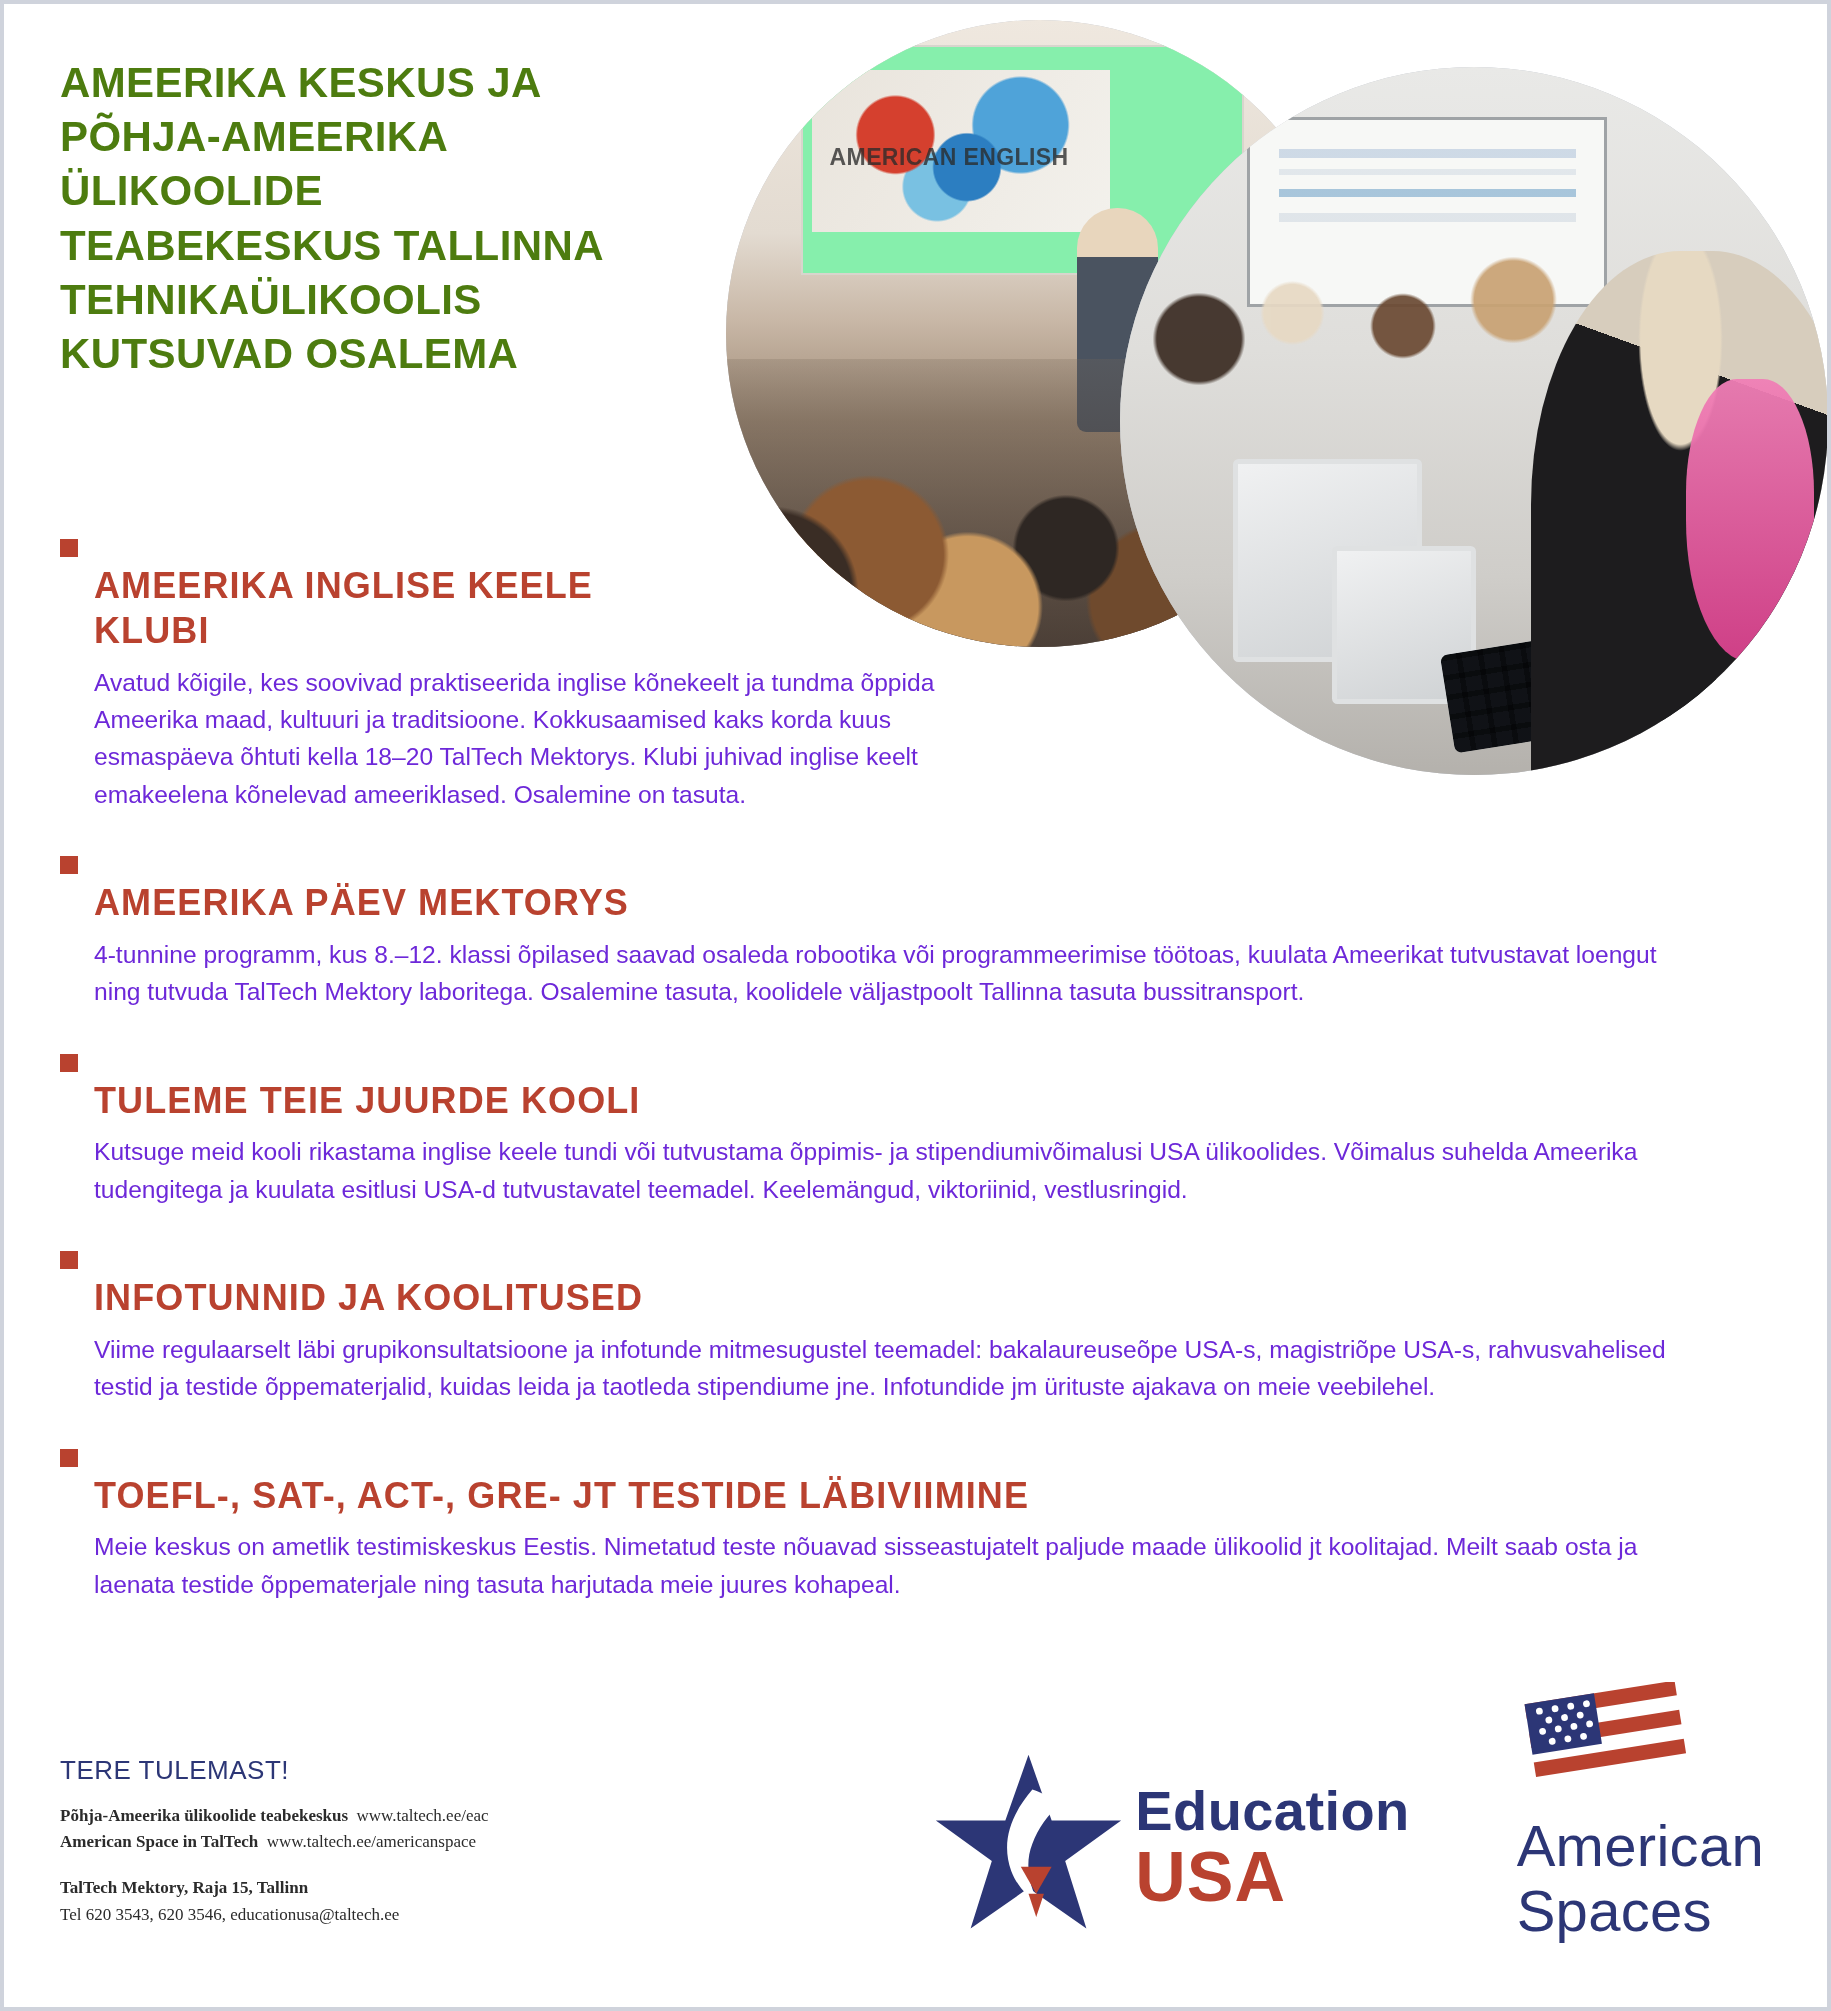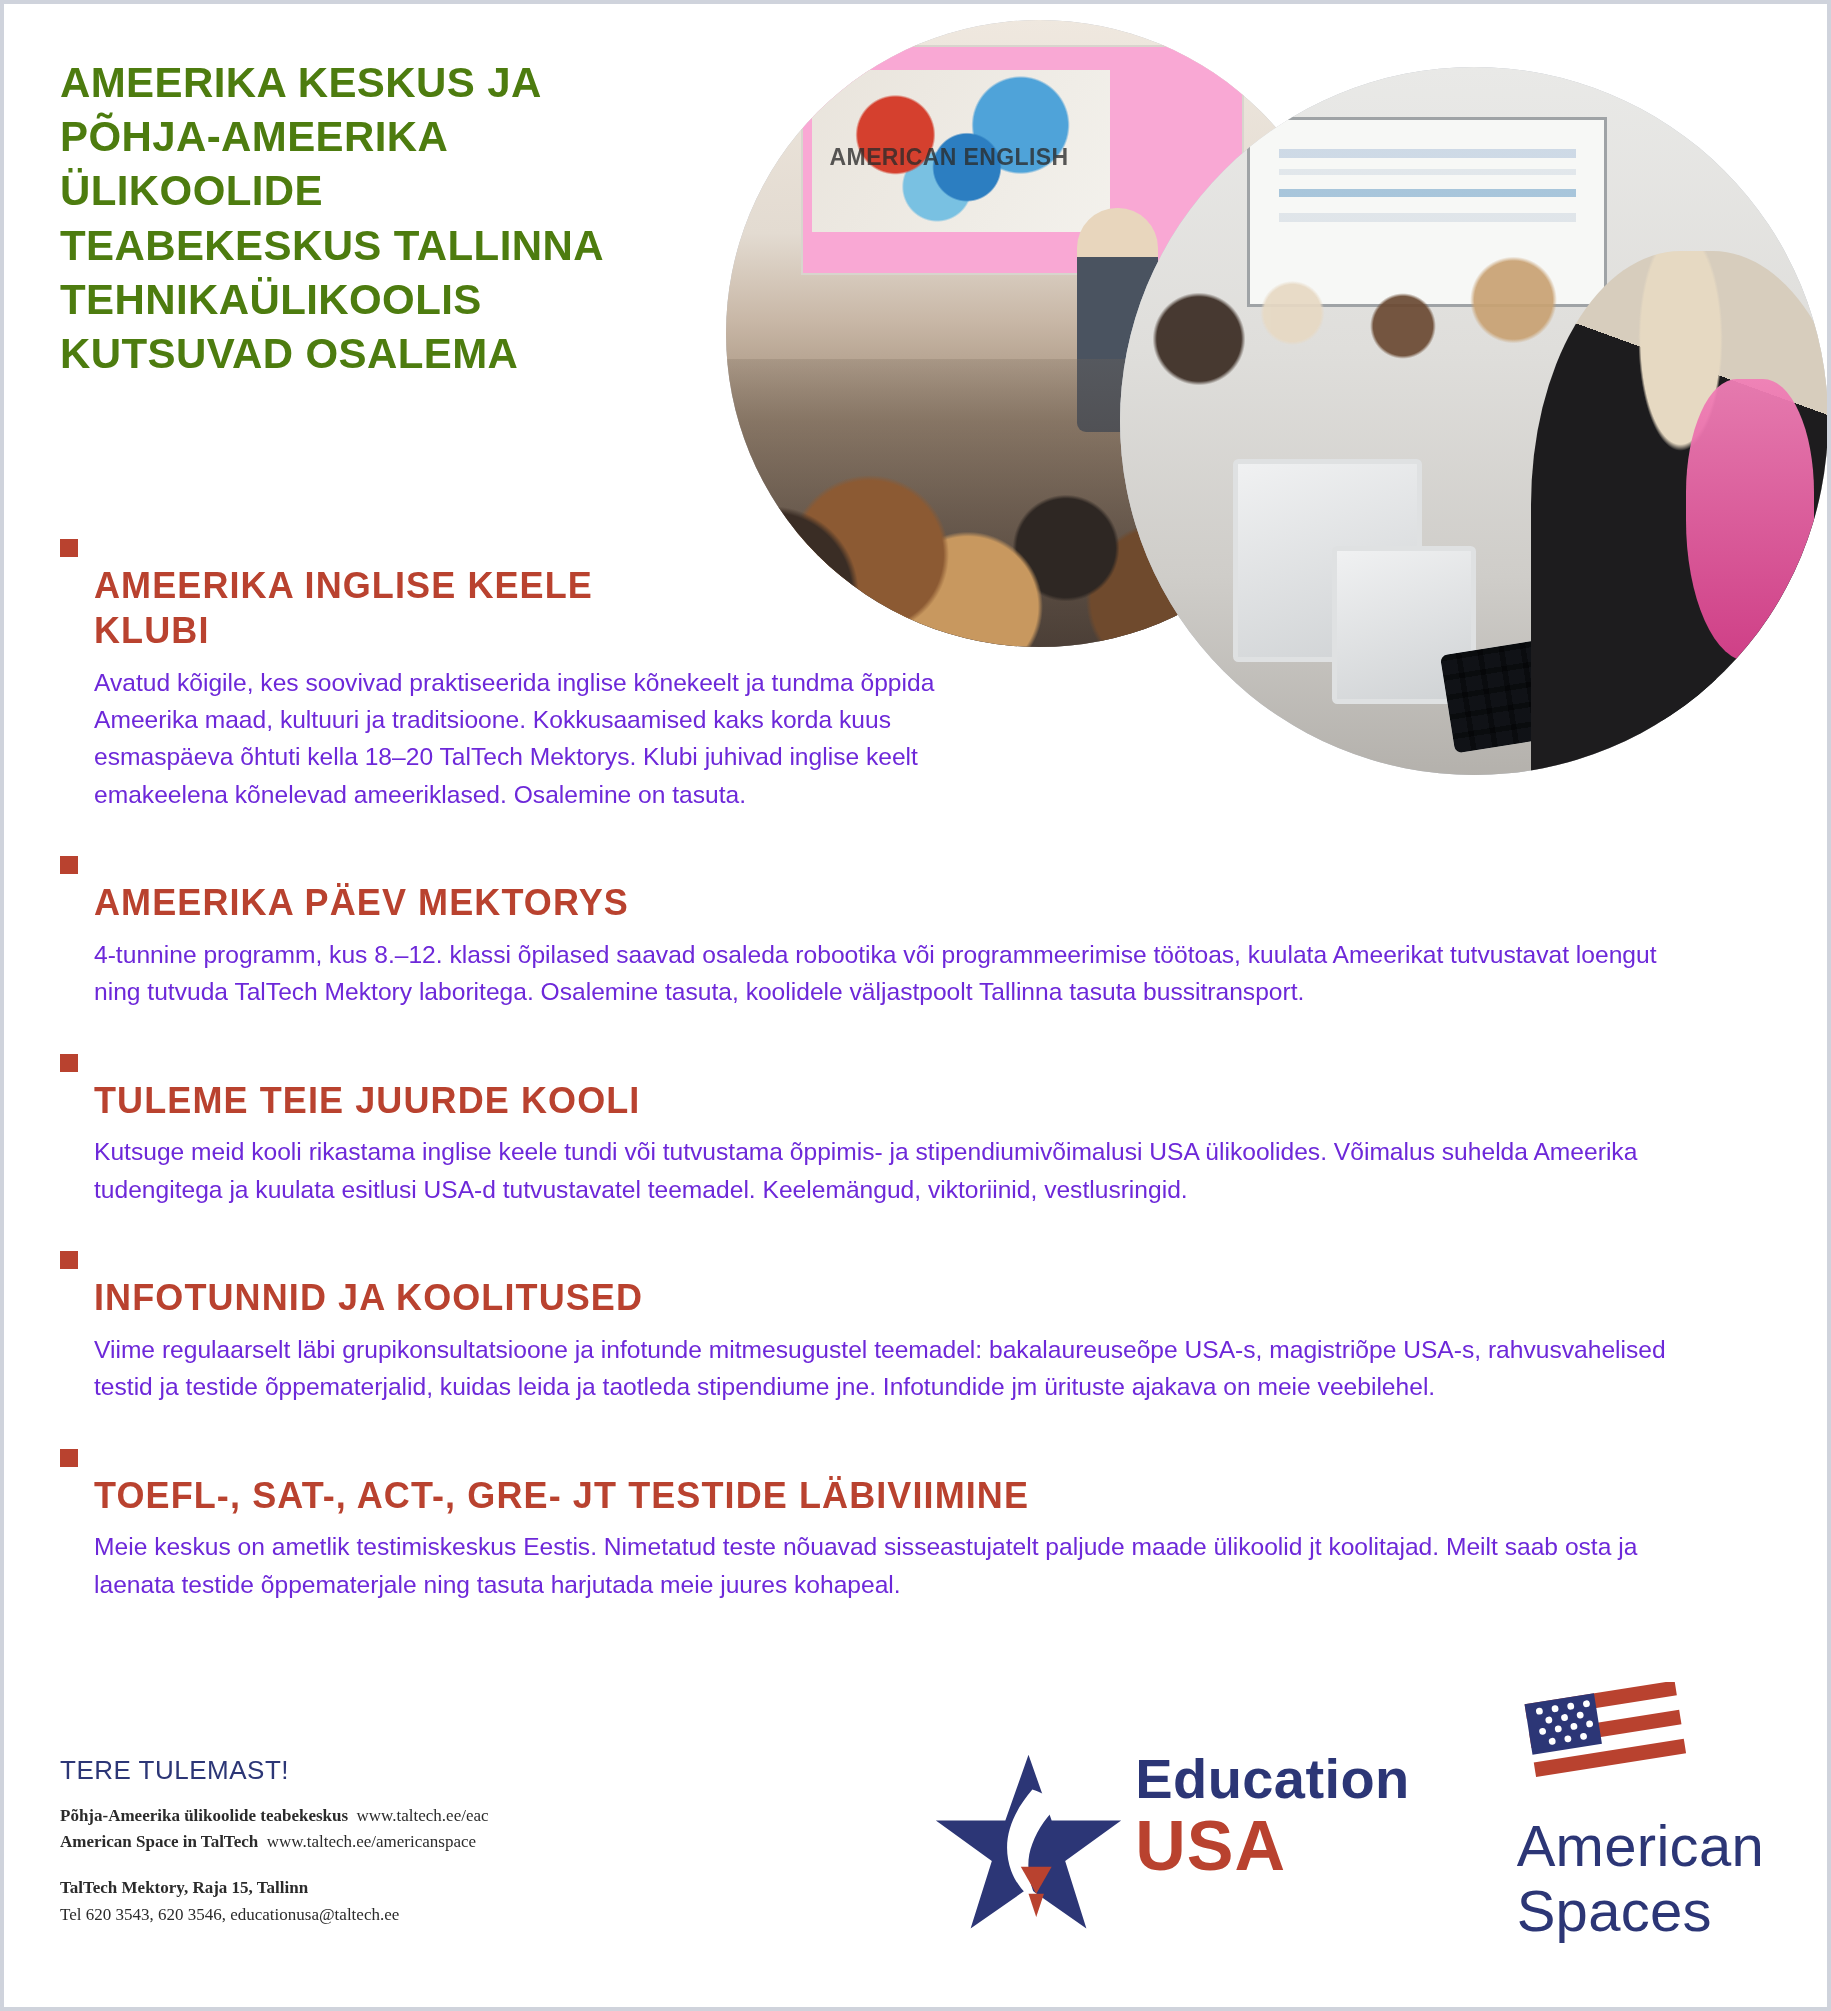--- a/index.html
+++ b/index.html
@@ -51,21 +51,21 @@
   
   .pa-sky {
     position: absolute; inset: 0;
     background:
       linear-gradient(180deg, #efe8df 0%, #e3dbd1 34%, #c8b7a6 48%, #9e8a76 64%, #7a6758 100%);
   }
   .pa-screen {
     position: absolute;
     left: 12%; top: 4%;
     width: 70%; height: 36%;
-    background: #f9a8d4;
+    background: #86efac;
     border: 2.7px solid #d8d5cd;
   }
   .pa-map {
     position: absolute;
     left: 2%; top: 10%;
     width: 68%; height: 72%;
     background:
       radial-gradient(circle at 28% 40%, #cf4130 0 16%, rgba(207,65,48,0) 17%),
       radial-gradient(circle at 52% 60%, #2f7dbd 0 18%, rgba(47,125,189,0) 19%),
       radial-gradient(circle at 70% 34%, #52a2d6 0 20%, rgba(82,162,214,0) 21%),
@@ -259,20 +259,21 @@
   .logos {
     position: absolute;
     right: 63px;
     bottom: 63px;
     display: flex;
     align-items: flex-end;
     gap: 107px;
   }
   .edu-usa {
     display: flex;
+    align-items: center;
     gap: 10px;
   }
   .edu-star { width: 193px; height: 193px; }
   .edu-words {
     line-height: 1;
   }
   .edu-words .edu {
     font-size: 56px;
     font-weight: bold;
     color: #2c3676;

